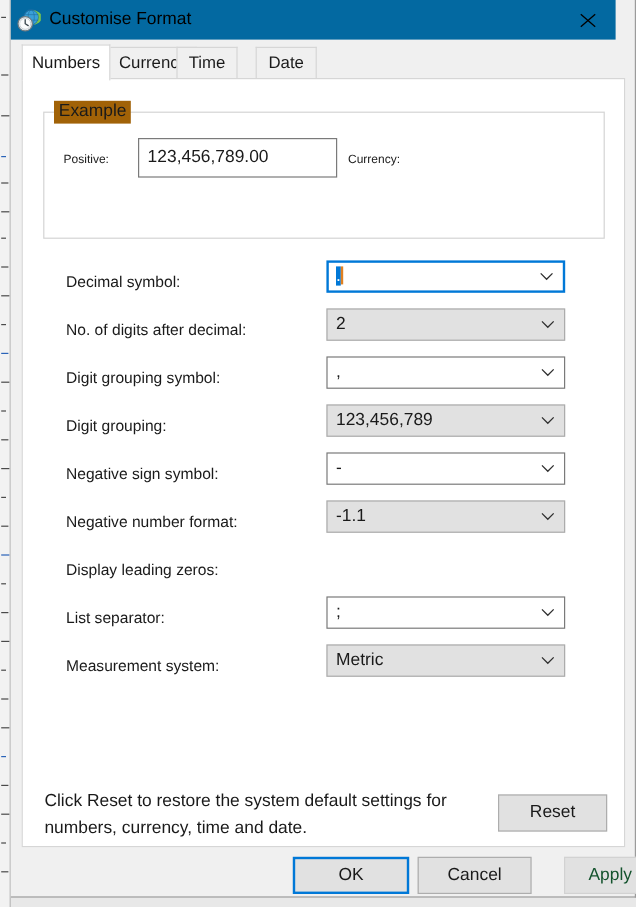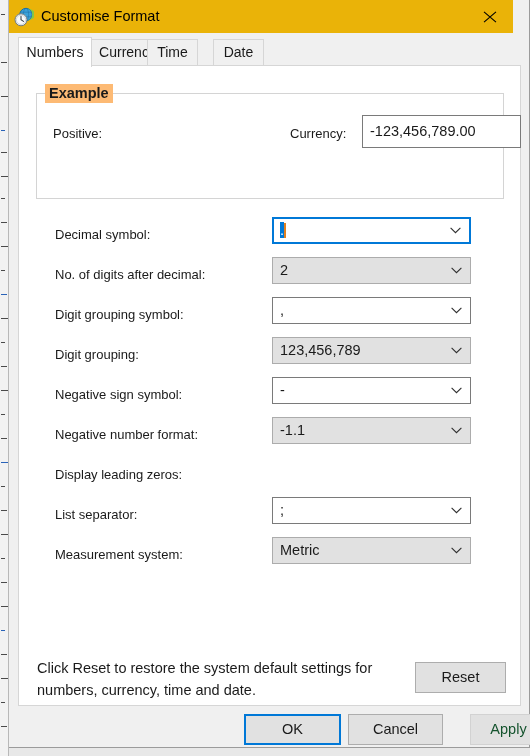--- a/index.html
+++ b/index.html
@@ -38,21 +38,21 @@
     border: 1px solid #9b9b9b;
     border-top: none;
     border-left: none;
   }
 
   
   #titlebar {
     position: absolute;
     left: 0; top: 0; right: 16px;
     height: 33px;
-    background: #eab308;
+    background: #0369a1;
   }
   #title-icon {
     position: absolute;
     left: 5px; top: 7px;
     width: 20px; height: 20px;
   }
   #title-text {
     position: absolute;
     left: 32px; top: 6px;
     font-size: 14.5px;
@@ -111,30 +111,29 @@
   #example-group {
     position: absolute;
     left: 17px; top: 27px;
     width: 468px; height: 106px;
     border: 1px solid #d4d4d4;
   }
   #example-legend {
     position: absolute;
     left: 8px; top: -10px;
     padding: 0 4px;
-    background: #fdba74;
+    background: #a16207;
     font-size: 14.5px;
     color: #1a1a1a;
     line-height: 19px;
     white-space: nowrap;
-    font-weight: bold;
   }
   .ex-label {
     position: absolute;
-    font-size: 13px;
+    font-size: 10px;
     color: #1a1a1a;
     line-height: 19px;
     white-space: nowrap;
   }
   .ex-field {
     position: absolute;
     height: 33px;
     background: #ffffff;
     border: 1px solid #7a7a7a;
     font-size: 14.5px;
@@ -326,23 +325,23 @@
       <span>Date</span>
     </div>
   </div>
 
   <div id="tabpage">
 
     <div id="example-group">
       <div id="example-legend">Example</div>
 
       <div class="ex-label" id="ex-positive-label">Positive:</div>
+      <div class="ex-field" id="ex-positive-field">123,456,789.00</div>
 
       <div class="ex-label" id="ex-negative-label">Currency:</div>
-      <div class="ex-field" id="ex-negative-field">-123,456,789.00</div>
     </div>
 
     <div class="row-label" style="top:159px;">Decimal symbol:</div>
     <div class="combo focused" style="top:151px;">
       <div class="combo-text"><span class="sel">.</span><span class="caret"></span></div>
       <div class="combo-arrow">
         <svg width="11" height="7" viewBox="0 0 11 7">
             <path d="M0.6 0.8 L5.5 5.7 L10.4 0.8" stroke="#303030" stroke-width="1.1" fill="none"></path>
           </svg>
       </div>

